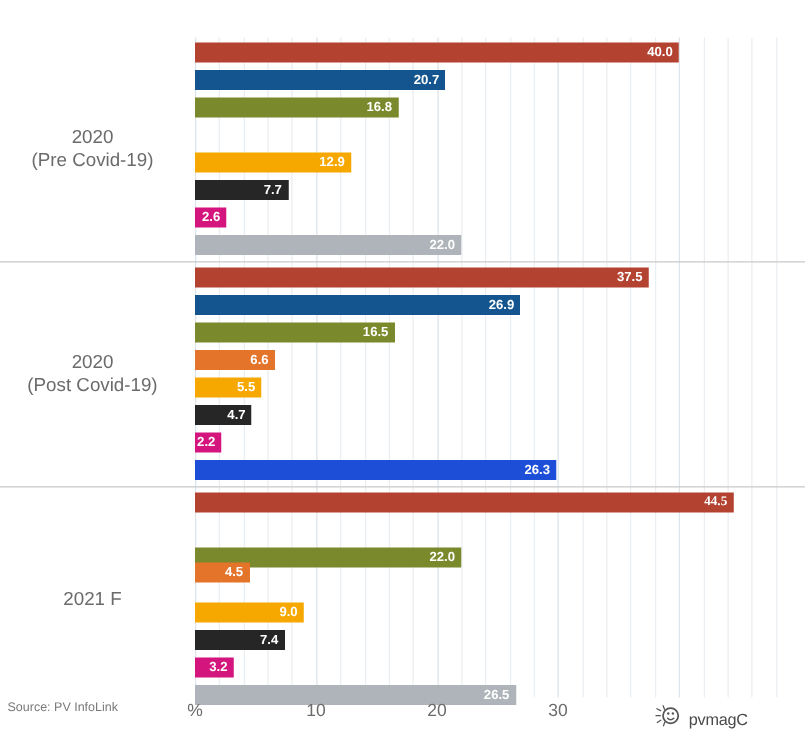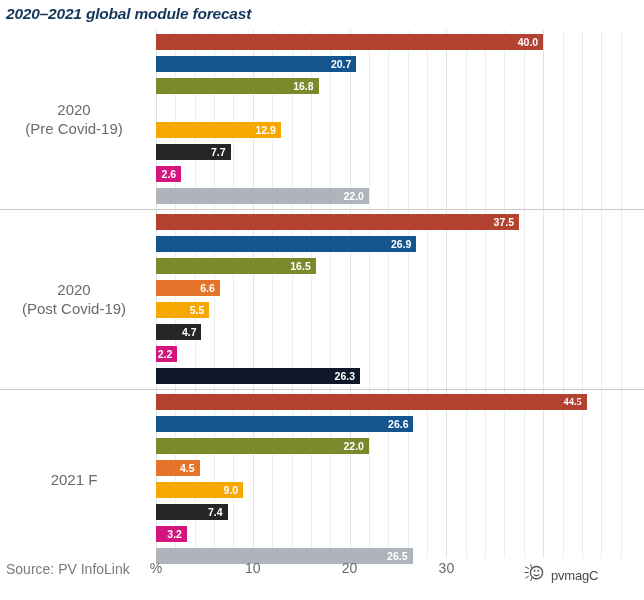--- a/index.html
+++ b/index.html
@@ -112,21 +112,21 @@
     transform: translateX(-50%);
     font-size: 14px;
     color: #6b6b6b;
     white-space: nowrap;
   }
 
   
   #source {
     position: absolute;
     left: 6px; top: 561px;
-    font-size: 14px;
+    font-size: 10px;
     color: #7a7a7a;
     white-space: nowrap;
   }
 
   
   #logo {
     position: absolute;
     left: 524px; top: 563px;
     display: flex;
     align-items: center;
@@ -136,21 +136,20 @@
     font-size: 13px;
     color: #4a4a4a;
     letter-spacing: -0.2px;
   }
 </style>
 </head>
 <body>
 
 <div id="page">
 
-  <div id="chart-title">2020–2021 global module forecast</div>
 
   <div id="plot">
     <div id="gridlines">
         <div class="gl major" style="left: 0px;"></div>
         <div class="gl" style="left: 19.36px;"></div>
         <div class="gl" style="left: 38.72px;"></div>
         <div class="gl" style="left: 58.08px;"></div>
         <div class="gl" style="left: 77.44px;"></div>
         <div class="gl major" style="left: 96.8px;"></div>
         <div class="gl" style="left: 116.16px;"></div>
@@ -270,49 +269,42 @@
           </div>
           <div class="row" style="top: 132px;">
             <div class="bar-track" style="width: 470px;">
               <div class="bar" title="Africa: 2.2" style="width: 21.296px; background: rgb(212, 21, 126);">
                 <span class="bar-value inside">2.2</span>
               </div>
             </div>
           </div>
           <div class="row" style="top: 154px;">
             <div class="bar-track" style="width: 470px;">
-              <div class="bar" title="Others: 26.3" style="width: 204px; background: #0f172a;">
+              <div class="bar" title="Others: 26.3" style="width: 289px; background: #1d4ed8;">
                 <span class="bar-value inside">26.3</span>
               </div>
             </div>
           </div>
         </div>
         <div class="group" style="top: 361px; height: 176px;">
           <div class="row" style="top: 0px;">
             <div class="bar-track" style="width: 470px; font-family: Liberation Serif, serif;">
               <div class="bar" title="China: 44.5" style="width: 430.76px; background: rgb(179, 66, 49);">
                 <span class="bar-value inside">44.5</span>
               </div>
             </div>
           </div>
-          <div class="row" style="top: 22px;">
-            <div class="bar-track" style="width: 470px;">
-              <div class="bar" title="EU: 26.6" style="width: 257.488px; background: rgb(20, 85, 143);">
-                <span class="bar-value inside">26.6</span>
-              </div>
-            </div>
-          </div>
           <div class="row" style="top: 44px;">
             <div class="bar-track" style="width: 470px;">
               <div class="bar" title="USA: 22.0" style="width: 212.96px; background: rgb(121, 137, 43);">
                 <span class="bar-value inside">22.0</span>
               </div>
             </div>
           </div>
-          <div class="row" style="top: 66px; text-align: right;">
+          <div class="row" style="top: 56px; text-align: right;">
             <div class="bar-track" style="width: 470px;">
               <div class="bar" title="Japan: 4.5" style="width: 43.56px; background: rgb(227, 116, 42);">
                 <span class="bar-value inside">4.5</span>
               </div>
             </div>
           </div>
           <div class="row" style="top: 88px;">
             <div class="bar-track" style="width: 470px;">
               <div class="bar" title="India: 9.0" style="width: 87.12px; background: rgb(246, 168, 0);">
                 <span class="bar-value inside">9.0</span>

